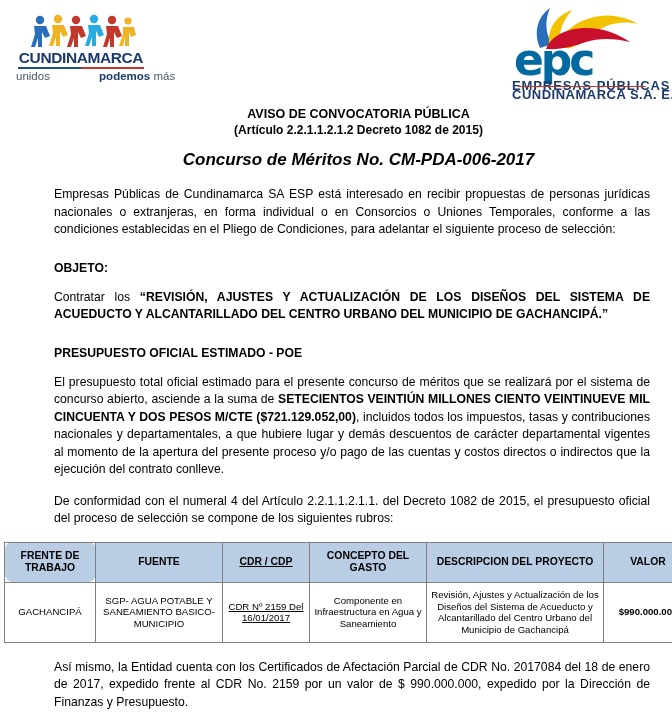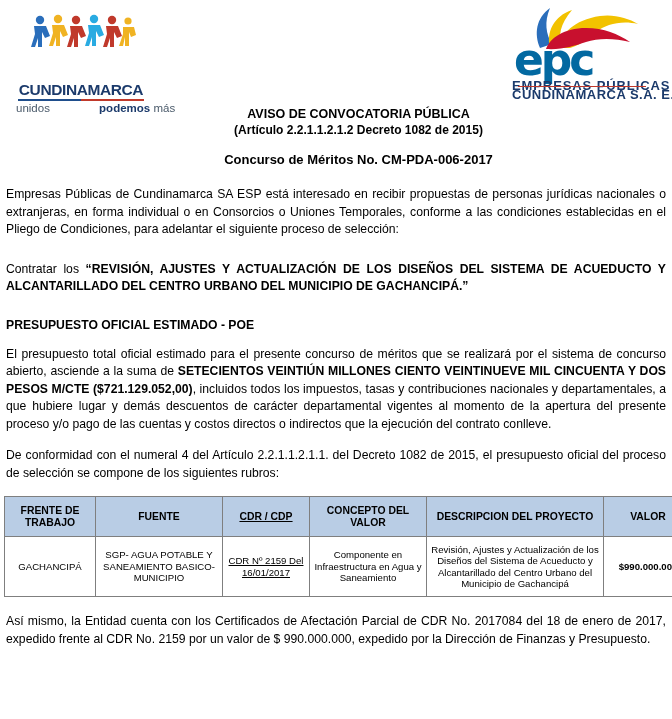--- a/index.html
+++ b/index.html
@@ -37,21 +37,20 @@
     top: 2px;
     width: 106px;
     height: 34px;
   }
   .cundi-wordmark {
     position: absolute;
     left: 0px;
     top: 38px;
     width: 130px;
     text-align: center;
-    margin-top: 32px;
   }
   .cundi-name {
     font-family: "Liberation Sans", sans-serif;
     font-weight: bold;
     font-size: 15.5px;
     letter-spacing: -0.4px;
     color: #1b3a6b;
     line-height: 16px;
     white-space: nowrap;
   }
@@ -117,30 +116,32 @@
     font-size: 12.5px;
     font-weight: bold;
     line-height: 16px;
   }
   .doc-subtitle {
     font-size: 12px;
     font-weight: bold;
     line-height: 16px;
   }
   .doc-contest {
-    font-size: 13px;
+    font-size: 17px;
     font-weight: bold;
     margin-top: 14px;
     line-height: 16px;
+    font-style: italic;
   }
 
   
   .body-wrap {
-    padding: 0 6px;
+    padding: 0 22px;
     margin-top: 18px;
+    margin-left: 32px;
   }
   p.para {
     font-size: 12.2px;
     line-height: 17.5px;
     text-align: justify;
     margin: 0 0 14px 0;
   }
   .section-head {
     font-size: 12.2px;
     font-weight: bold;
@@ -168,21 +169,21 @@
     font-weight: bold;
     line-height: 12px;
     height: 33px;
   }
   table.budget td {
     font-size: 9.6px;
     line-height: 11.5px;
     height: 53px;
   }
   td.val { font-weight: bold; font-size: 10.2px; }
-  .c1 { width: 86px; }
+  .c1 { width: 86px; border-radius: 8px; }
   .c2 { width: 122px; }
   .c3 { width: 82px; text-decoration: underline; }
   .c4 { width: 112px; }
   .c5 { width: 172px; }
   .c6 { width: 84px; }
 
   .post-table { margin-top: 16px; }
 </style>
 </head>
 <body>
@@ -243,39 +244,40 @@
   <div class="doc-subtitle">(Artículo 2.2.1.1.2.1.2 Decreto 1082 de 2015)</div>
   <div class="doc-contest">Concurso de Méritos No. CM-PDA-006-2017</div>
 </div>
 
 <div class="body-wrap">
 
   <p class="para">Empresas Públicas de Cundinamarca SA ESP está interesado en recibir propuestas de personas jurídicas nacionales o extranjeras, en forma individual o en Consorcios o Uniones Temporales, conforme a las condiciones establecidas en el Pliego de Condiciones, para adelantar el siguiente proceso de selección:</p>
 
   <div class="spacer-sm"></div>
 
+  <div class="section-head">OBJETO:</div>
 
   <p class="para"><span>Contratar los </span><b>“REVISIÓN, AJUSTES Y ACTUALIZACIÓN DE LOS DISEÑOS DEL SISTEMA DE ACUEDUCTO Y ALCANTARILLADO DEL CENTRO URBANO DEL MUNICIPIO DE GACHANCIPÁ.”</b></p>
 
   <div class="spacer-sm"></div>
 
   <div class="section-head">PRESUPUESTO OFICIAL ESTIMADO - POE</div>
 
   <p class="para"><span>El presupuesto total oficial estimado para el presente concurso de méritos que se realizará por el sistema de concurso abierto, asciende a la suma de </span><b>SETECIENTOS VEINTIÚN MILLONES CIENTO VEINTINUEVE MIL CINCUENTA Y DOS PESOS M/CTE ($721.129.052,00)</b><span>, incluidos todos los impuestos, tasas y contribuciones nacionales y departamentales, a que hubiere lugar y demás descuentos de carácter departamental vigentes al momento de la apertura del presente proceso y/o pago de las cuentas y costos directos o indirectos que la ejecución del contrato conlleve.</span></p>
 
   <p class="para">De conformidad con el numeral 4 del Artículo 2.2.1.1.2.1.1. del Decreto 1082 de 2015, el presupuesto oficial del proceso de selección se compone de los siguientes rubros:</p>
 </div>
 
 <table class="budget">
   <thead>
     <tr>
       <th class="c1">FRENTE DE TRABAJO</th>
       <th class="c2">FUENTE</th>
       <th class="c3">CDR / CDP</th>
-      <th class="c4">CONCEPTO DEL VALOR</th>
+      <th class="c4">CONCEPTO DEL GASTO</th>
       <th class="c5">DESCRIPCION DEL PROYECTO</th>
       <th class="c6">VALOR</th>
     </tr>
   </thead>
   <tbody>
     <tr>
       <td class="c1">GACHANCIPÁ</td>
       <td class="c2">SGP- AGUA POTABLE Y SANEAMIENTO BASICO-MUNICIPIO</td>
       <td class="c3">CDR Nº 2159 Del 16/01/2017</td>
       <td class="c4">Componente en Infraestructura en Agua y Saneamiento</td>

